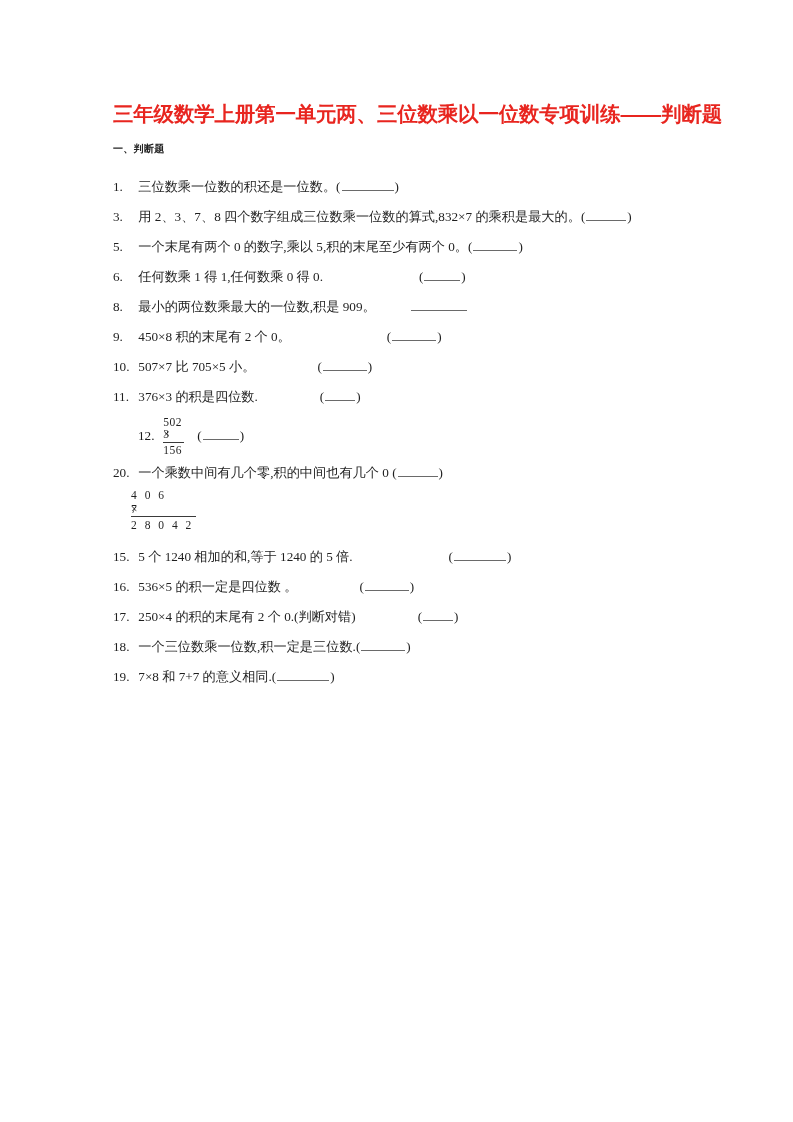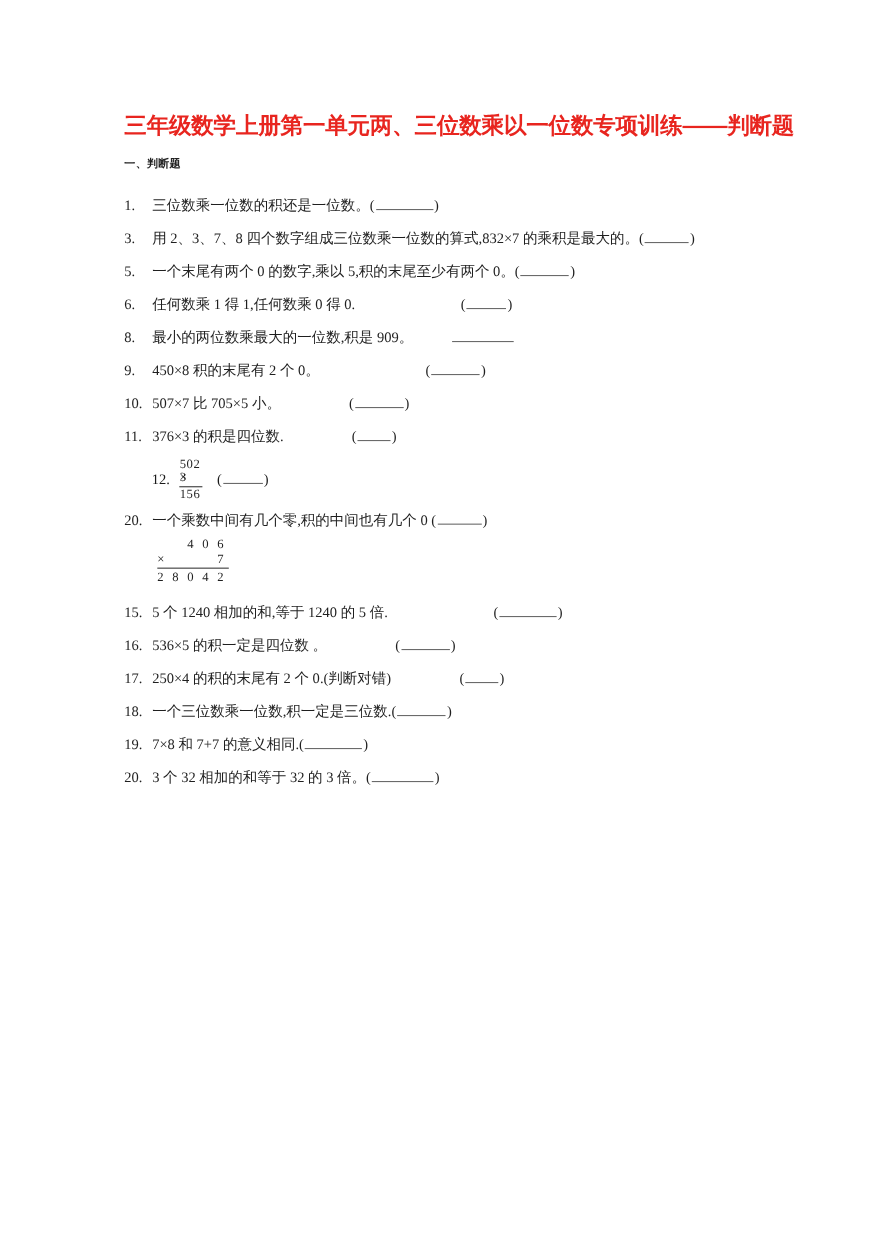--- a/index.html
+++ b/index.html
@@ -101,26 +101,25 @@
   .vmul .vm-op {
     position: absolute;
     left: 0;
     top: 0;
   }
   .vmul .vm-bot { display: block; padding-right: 2px; padding-top: 1px; }
 
   .vmul-wide {
     display: inline-block;
     vertical-align: middle;
-    text-align: right;
+    text-align: left;
     font-size: 11.5px;
     line-height: 14px;
     letter-spacing: 2.5px;
     color: #1f1f1f;
-    margin-left: 12px;
   }
   .vmul-wide .vw-top { display: block; padding-right: 2px; }
   .vmul-wide .vw-mid {
     display: block;
     position: relative;
     border-bottom: 1px solid #3a3a3a;
     padding-right: 2px;
   }
   .vmul-wide .vw-op { position: absolute; left: 0; top: 0; letter-spacing: 0; }
   .vmul-wide .vw-bot { display: block; padding-right: 2px; padding-top: 1px; }
@@ -233,19 +232,15 @@
     <div class="qrow">
       <span class="qnum">18.</span>
       <span class="qtext">一个三位数乘一位数,积一定是三位数.(</span><span class="blank" style="width:44px"></span><span>)</span>
     </div>
 
     <div class="qrow">
       <span class="qnum">19.</span>
       <span class="qtext">7×8 和 7+7 的意义相同.(</span><span class="blank" style="width:52px"></span><span>)</span>
     </div>
 
-    <div class="qrow">
-      <span class="qnum">20.</span>
-      <span class="qtext">3 个 32 相加的和等于 32 的 3 倍。(</span><span class="blank" style="width:56px"></span><span>)</span>
-    </div>
 
   </div>
 </div>
 
 </body></html>

